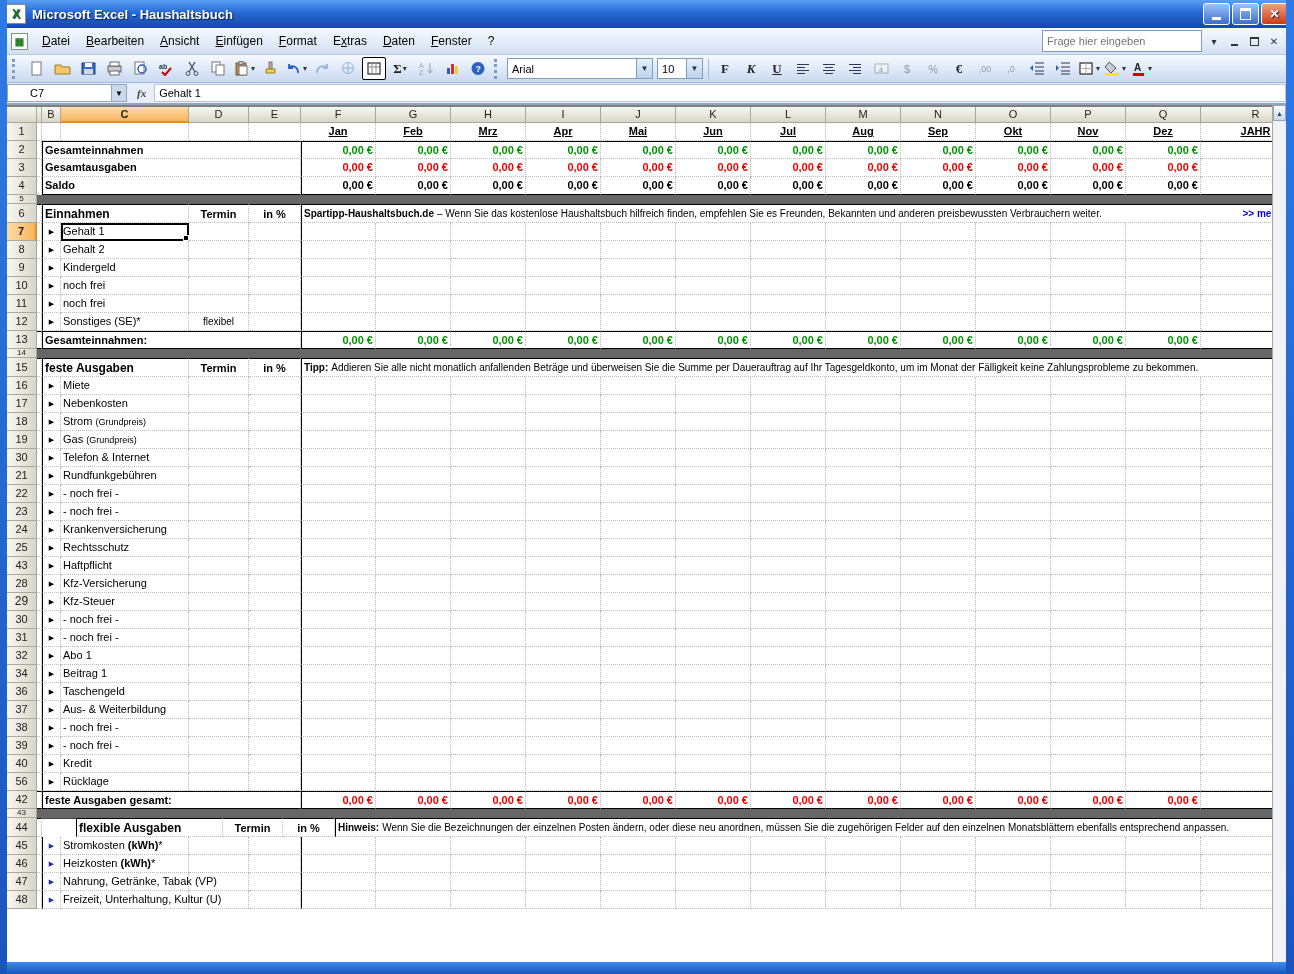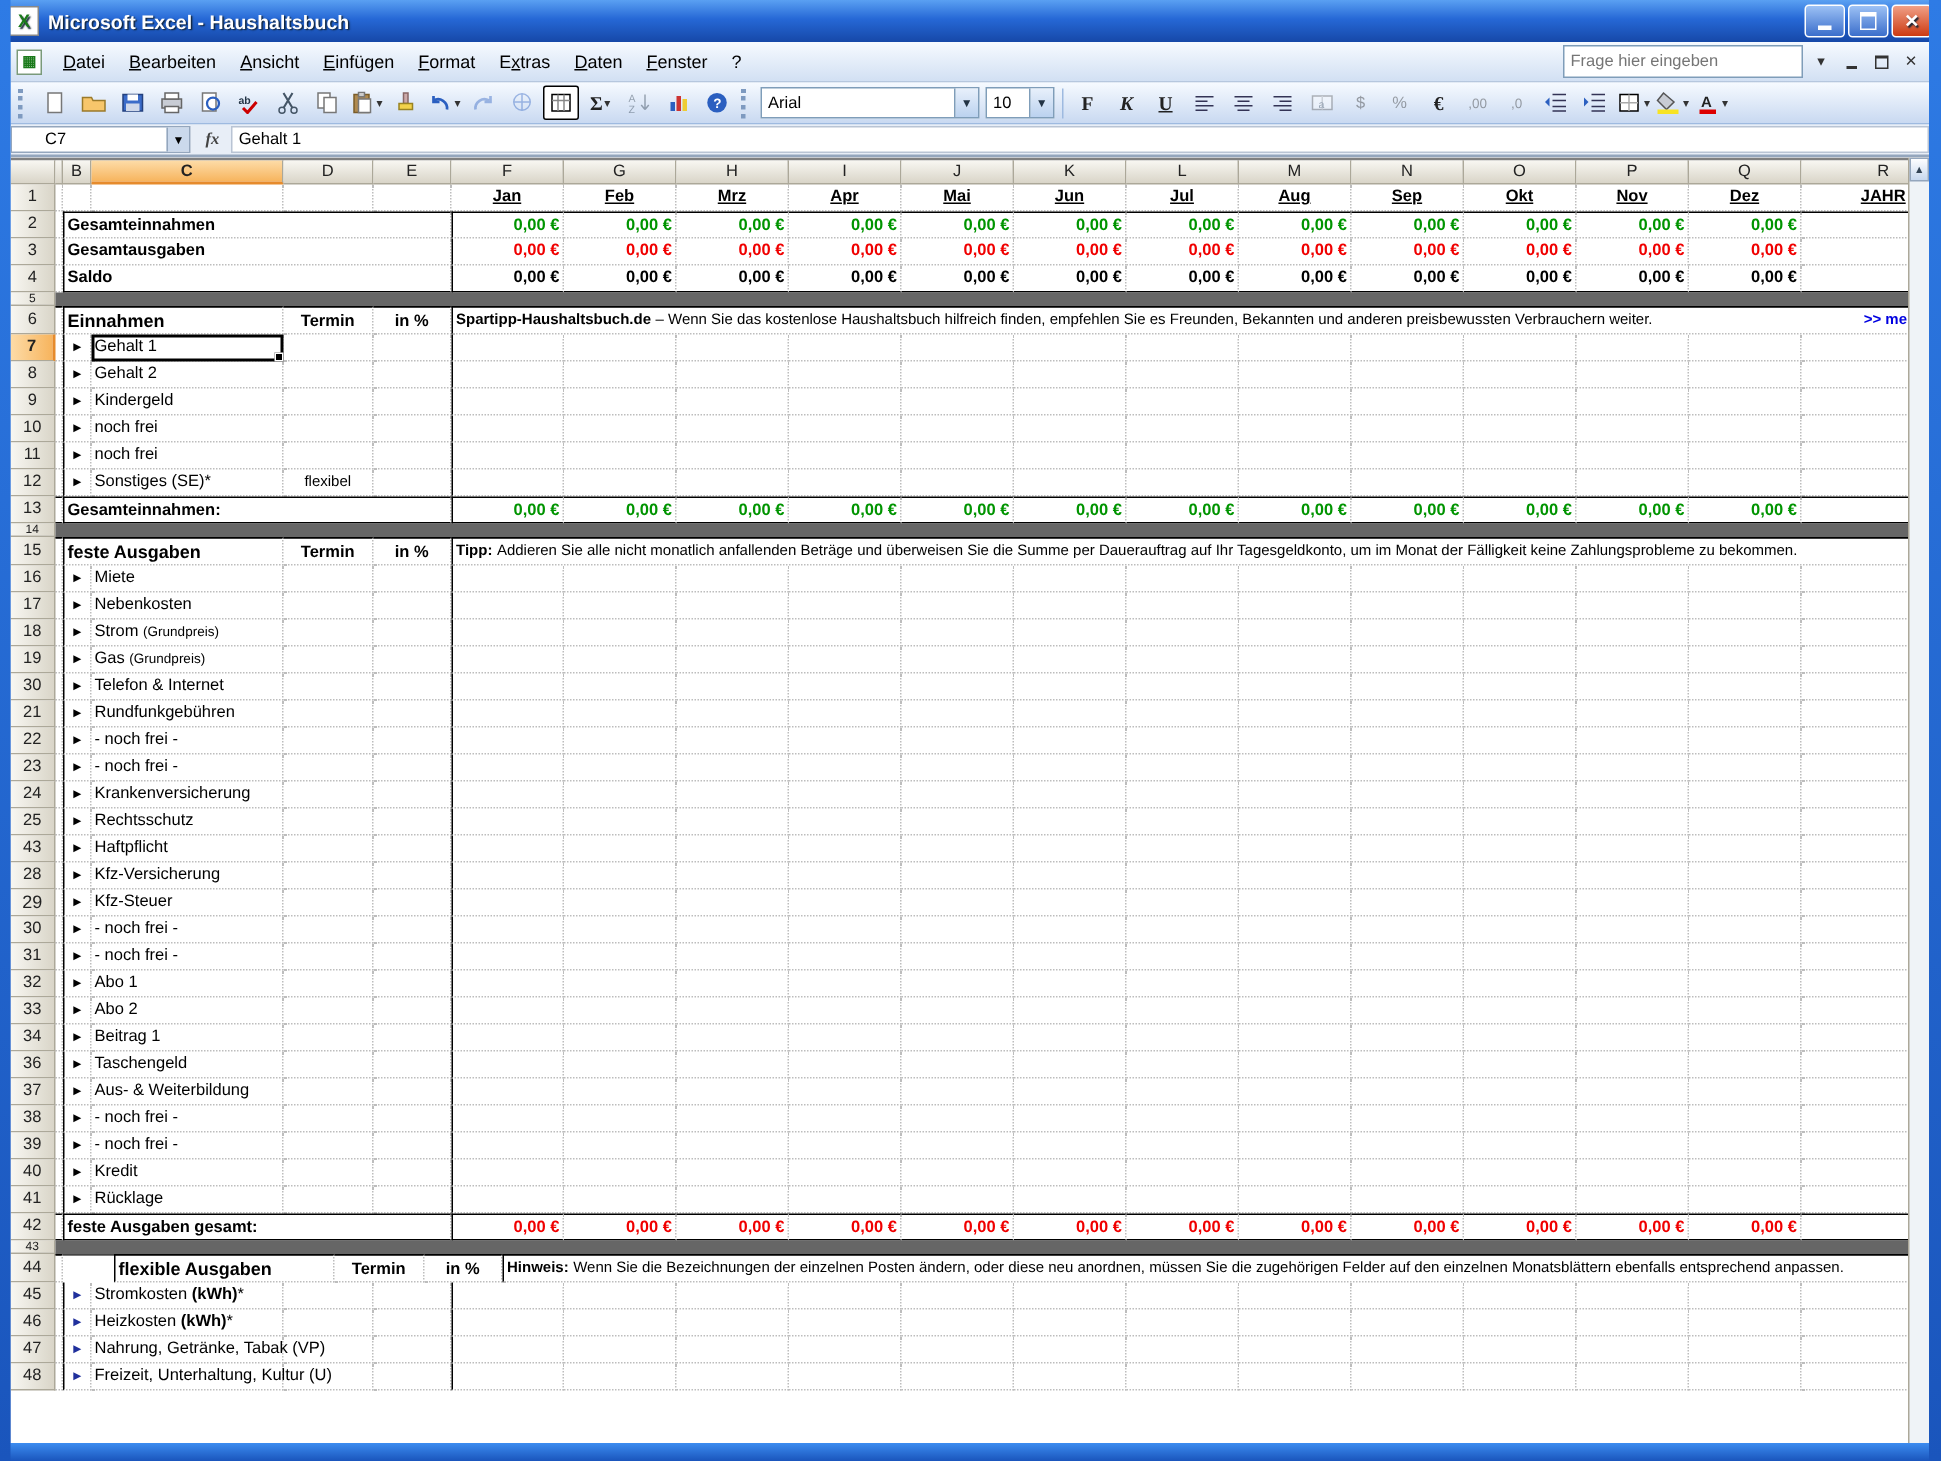--- a/index.html
+++ b/index.html
@@ -961,41 +961,20 @@
             <div class="gc val" style="width: 75px; height: 18px;"></div>
             <div class="gc val" style="width: 75px; height: 18px;"></div>
             <div class="gc val" style="width: 75px; height: 18px;"></div>
             <div class="gc val" style="width: 75px; height: 18px;"></div>
             <div class="gc val" style="width: 75px; height: 18px;"></div>
             <div class="gc val" style="width: 75px; height: 18px;"></div>
             <div class="gc val" style="width: 75px; height: 18px;"></div>
             <div class="gc val" style="width: 110px; height: 18px;"></div>
           </div>
           <div class="grow" style="height: 18px;">
-            <div class="rowhead" style="width: 30px; height: 18px; line-height: 17px; font-size: 11px;">33</div>
-            <div class="gc" style="width: 5px; height: 18px;"></div>
-            <div class="gc arrowcell blt" style="width: 19px; height: 18px;">▶</div>
-            <div class="gc" style="width: 128px; height: 18px; overflow: visible;">Abo 2</div>
-            <div class="gc termin-val" style="width: 60px; height: 18px;"></div>
-            <div class="gc" style="width: 52px; height: 18px;"></div>
-            <div class="gc val blt" style="width: 75px; height: 18px;"></div>
-            <div class="gc val" style="width: 75px; height: 18px;"></div>
-            <div class="gc val" style="width: 75px; height: 18px;"></div>
-            <div class="gc val" style="width: 75px; height: 18px;"></div>
-            <div class="gc val" style="width: 75px; height: 18px;"></div>
-            <div class="gc val" style="width: 75px; height: 18px;"></div>
-            <div class="gc val" style="width: 75px; height: 18px;"></div>
-            <div class="gc val" style="width: 75px; height: 18px;"></div>
-            <div class="gc val" style="width: 75px; height: 18px;"></div>
-            <div class="gc val" style="width: 75px; height: 18px;"></div>
-            <div class="gc val" style="width: 75px; height: 18px;"></div>
-            <div class="gc val" style="width: 75px; height: 18px;"></div>
-            <div class="gc val" style="width: 110px; height: 18px;"></div>
-          </div>
-          <div class="grow" style="height: 18px;">
             <div class="rowhead" style="width: 30px; height: 18px; line-height: 17px; font-size: 11px;">34</div>
             <div class="gc" style="width: 5px; height: 18px;"></div>
             <div class="gc arrowcell blt" style="width: 19px; height: 18px;">▶</div>
             <div class="gc" style="width: 128px; height: 18px; overflow: visible;">Beitrag 1</div>
             <div class="gc termin-val" style="width: 60px; height: 18px;"></div>
             <div class="gc" style="width: 52px; height: 18px;"></div>
             <div class="gc val blt" style="width: 75px; height: 18px;"></div>
             <div class="gc val" style="width: 75px; height: 18px;"></div>
             <div class="gc val" style="width: 75px; height: 18px;"></div>
             <div class="gc val" style="width: 75px; height: 18px;"></div>
@@ -1108,21 +1087,21 @@
             <div class="gc val" style="width: 75px; height: 18px;"></div>
             <div class="gc val" style="width: 75px; height: 18px;"></div>
             <div class="gc val" style="width: 75px; height: 18px;"></div>
             <div class="gc val" style="width: 75px; height: 18px;"></div>
             <div class="gc val" style="width: 75px; height: 18px;"></div>
             <div class="gc val" style="width: 75px; height: 18px;"></div>
             <div class="gc val" style="width: 75px; height: 18px;"></div>
             <div class="gc val" style="width: 110px; height: 18px;"></div>
           </div>
           <div class="grow" style="height: 18px;">
-            <div class="rowhead" style="width: 30px; height: 18px; line-height: 17px; font-size: 11px;">41</div>
+            <div class="rowhead" style="width: 30px; height: 18px; line-height: 17px; font-size: 11px;">56</div>
             <div class="gc" style="width: 5px; height: 18px;"></div>
             <div class="gc arrowcell blt" style="width: 19px; height: 18px;">▶</div>
             <div class="gc" style="width: 128px; height: 18px; overflow: visible;">Rücklage</div>
             <div class="gc termin-val" style="width: 60px; height: 18px;"></div>
             <div class="gc" style="width: 52px; height: 18px;"></div>
             <div class="gc val blt" style="width: 75px; height: 18px;"></div>
             <div class="gc val" style="width: 75px; height: 18px;"></div>
             <div class="gc val" style="width: 75px; height: 18px;"></div>
             <div class="gc val" style="width: 75px; height: 18px;"></div>
             <div class="gc val" style="width: 75px; height: 18px;"></div>

